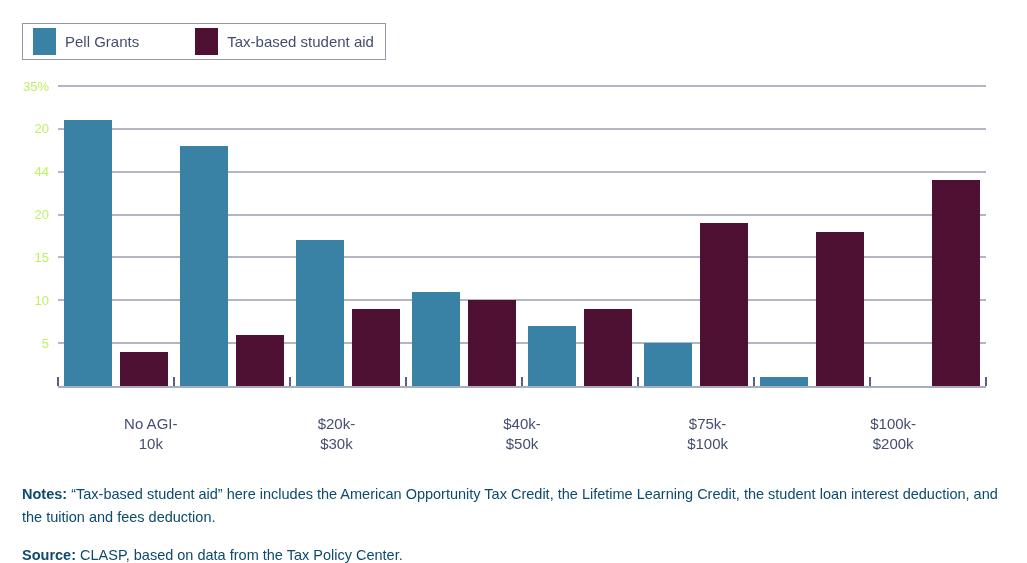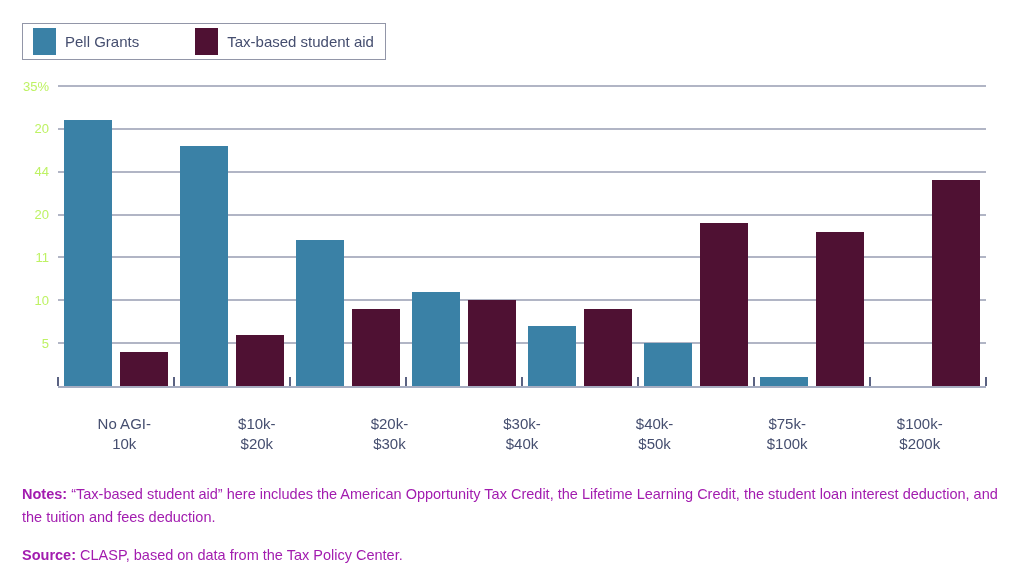--- a/index.html
+++ b/index.html
@@ -91,21 +91,21 @@
     line-height: 20px;
     color: #454e6f;
     white-space: pre-line;
   }
 
   
   .notes { margin-top: 29px; }
   .note {
     font-size: 14.5px;
     line-height: 23px;
-    color: #a21caf;
+    color: #0c4a6e;
     max-width: 990px;
   }
   .note + .note { margin-top: 15px; }
   .note strong { font-weight: 700; }
 </style>
 </head>
 <body>
 
 <div class="page">
 
@@ -123,21 +123,21 @@
 
   <div class="chart">
     <div class="plot" id="plot">
         <div class="gridline" style="bottom: 14.2857%;">
           <span class="ytick">5</span>
         </div>
         <div class="gridline" style="bottom: 28.5714%;">
           <span class="ytick">10</span>
         </div>
         <div class="gridline" style="bottom: 42.8571%;">
-          <span class="ytick">11</span>
+          <span class="ytick">15</span>
         </div>
         <div class="gridline" style="bottom: 57.1429%;">
           <span class="ytick">20</span>
         </div>
         <div class="gridline" style="bottom: 71.4286%;">
           <span class="ytick">44</span>
         </div>
         <div class="gridline" style="bottom: 85.7143%;">
           <span class="ytick">20</span>
         </div>
@@ -182,26 +182,22 @@
         <div class="tick" style="left: calc(37.5% - 1px);"></div>
         <div class="tick" style="left: calc(50% - 1px);"></div>
         <div class="tick" style="left: calc(62.5% - 1px);"></div>
         <div class="tick" style="left: calc(75% - 1px);"></div>
         <div class="tick" style="left: calc(87.5% - 1px);"></div>
         <div class="tick" style="left: calc(100% - 1px);"></div>
       </div>
     <div class="xlabels" id="xlabels">
         <div class="xlabel">No AGI-
 10k</div>
-        <div class="xlabel">$10k-
-$20k</div>
         <div class="xlabel">$20k-
 $30k</div>
-        <div class="xlabel">$30k-
-$40k</div>
         <div class="xlabel">$40k-
 $50k</div>
         <div class="xlabel">$75k-
 $100k</div>
         <div class="xlabel">$100k-
 $200k</div>
       </div>
   </div>
 
   <div class="notes">

